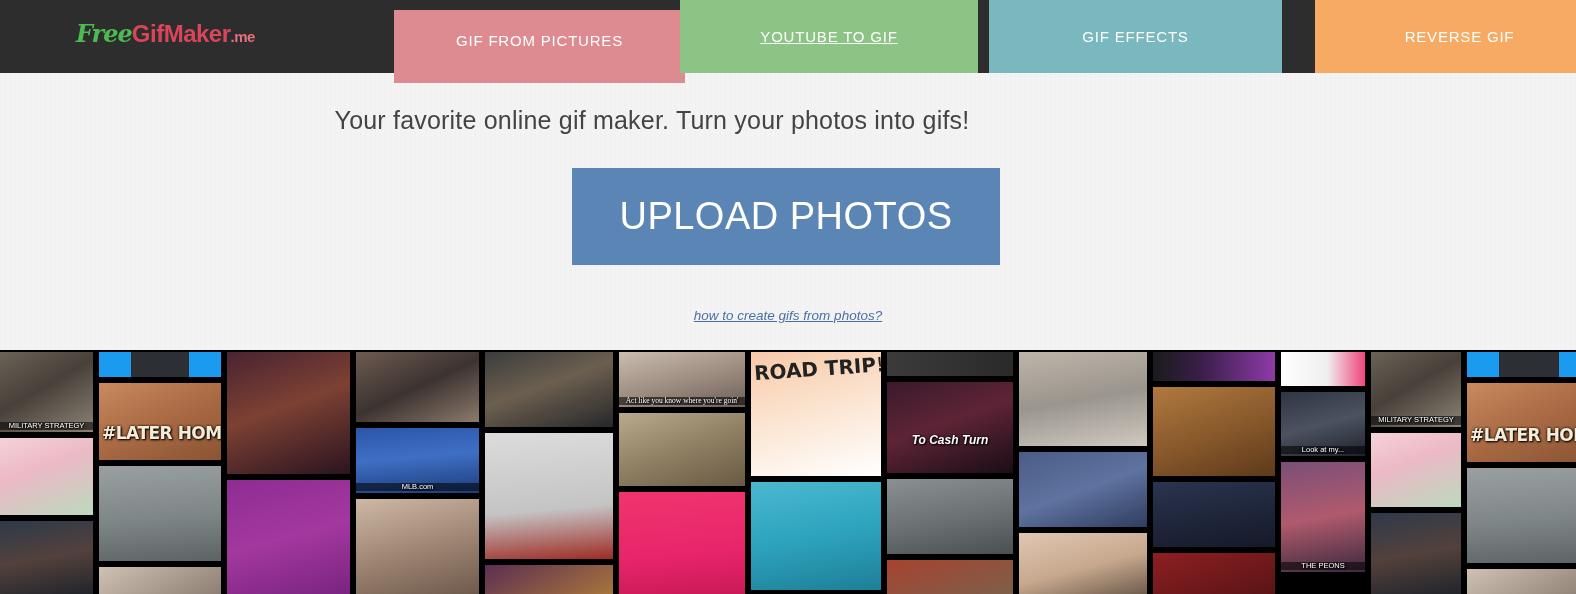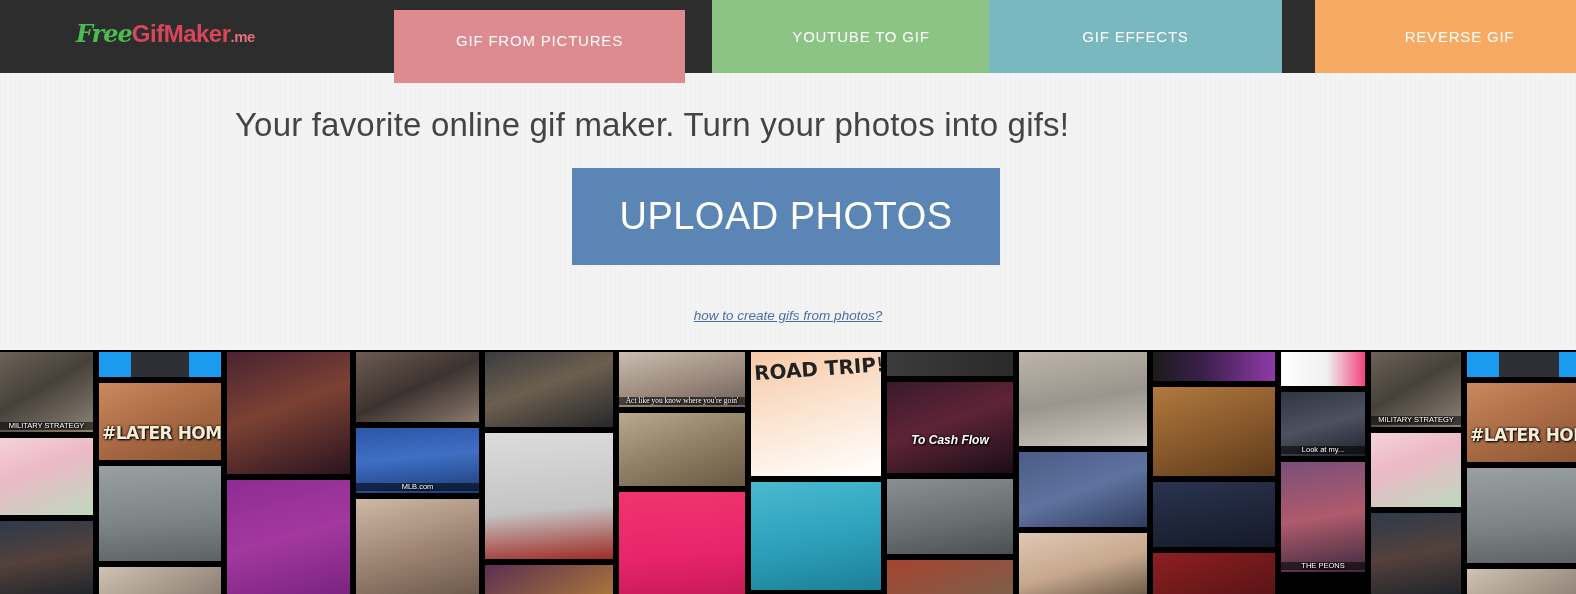--- a/index.html
+++ b/index.html
@@ -62,30 +62,30 @@
     align-items:center;
     justify-content:center;
     color:#ffffff;
     font-size:15px;
     letter-spacing:0.8px;
     text-align:right;
     cursor:pointer;
     white-space:nowrap;
   }
   .tab-0 { left:394px;  top:10px; width:291px; height:73px; background:#dd8b90; align-items:center; padding-bottom:12px; }
-  .tab-1 { left:712px;  top:0px;  width:298px; height:73px; background:#8cc485; }
+  .tab-1 { left:680px;  top:0px;  width:298px; height:73px; background:#8cc485;text-decoration:underline; }
   .tab-2 { left:989px;  top:0px;  width:293px; height:73px; background:#79b8bf; }
   .tab-3 { left:1287px; top:0px;  width:289px; height:73px; background:#f7aa63;margin-left:28px; }
 
   
   .tagline {
     position:absolute; left:0; top:106px;
     width:1304px;
     text-align:center;
-    font-size:33px;
+    font-size:25px;
     color:#444444;
     font-weight:400;
     letter-spacing:0.2px;
   }
   .upload-btn {
     position:absolute;
     left:572px; top:168px;
     width:428px; height:97px;
     background:#5b85b5;
     color:#ffffff;
@@ -238,21 +238,21 @@
       </div>
       <div class="gcol" style="width: 130px;">
         <div class="gcell" style="height: 124px; width: 100%; background: linear-gradient(165deg, rgb(247, 201, 168), rgb(251, 227, 207) 45%, rgb(255, 255, 255));">
           <div class="cap handdrawn">ROAD TRIP!</div>
         </div>
         <div class="gcell" style="height: 108px; width: 100%; background: linear-gradient(170deg, rgb(73, 185, 207), rgb(46, 163, 189) 50%, rgb(29, 127, 151));"></div>
       </div>
       <div class="gcol" style="width: 126px;">
         <div class="gcell" style="height: 26px; width: 100%; background: linear-gradient(90deg, rgb(59, 59, 59), rgb(42, 42, 42));"></div>
         <div class="gcell" style="height: 96px; width: 100%; background: linear-gradient(160deg, rgb(58, 26, 44), rgb(94, 36, 54) 45%, rgb(26, 13, 22));">
-          <div class="cap script">To Cash Flow</div>
+          <div class="cap script">To Cash Turn</div>
         </div>
         <div class="gcell" style="height: 80px; width: 100%; background: linear-gradient(170deg, rgb(138, 143, 146), rgb(106, 111, 114) 55%, rgb(74, 79, 82));"></div>
         <div class="gcell" style="height: 36px; width: 100%; background: linear-gradient(160deg, rgb(167, 67, 47), rgb(125, 95, 74));"></div>
       </div>
       <div class="gcol" style="width: 128px;">
         <div class="gcell" style="height: 98px; width: 100%; background: linear-gradient(170deg, rgb(189, 181, 170), rgb(154, 149, 141) 50%, rgb(207, 201, 192));"></div>
         <div class="gcell" style="height: 78px; width: 100%; background: linear-gradient(160deg, rgb(74, 92, 134), rgb(95, 115, 160) 50%, rgb(47, 61, 94));"></div>
         <div class="gcell" style="height: 64px; width: 100%; background: linear-gradient(165deg, rgb(224, 199, 178), rgb(199, 168, 142) 55%, rgb(111, 93, 76));"></div>
       </div>
       <div class="gcol" style="width: 122px;">

